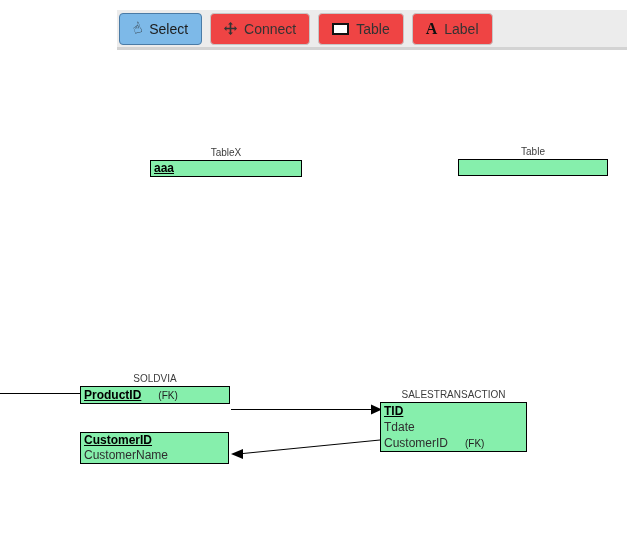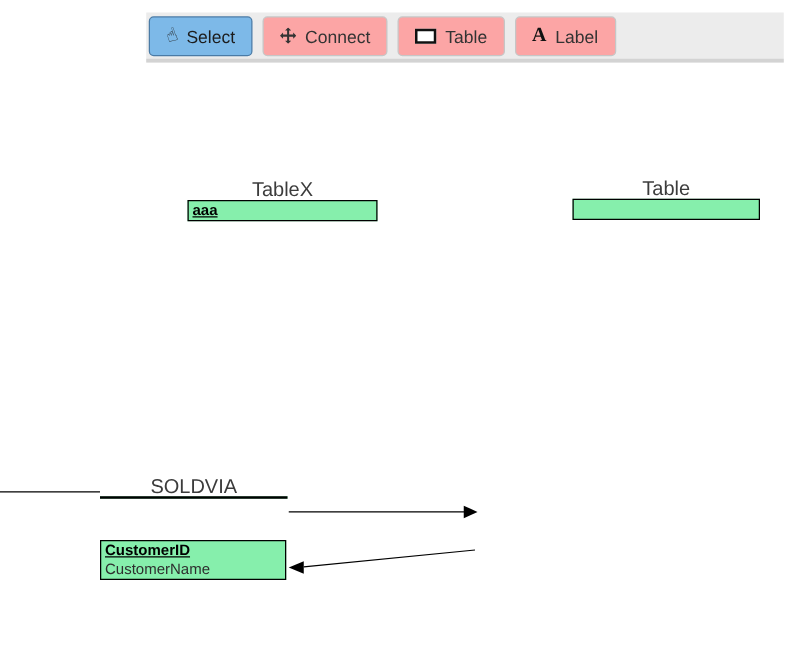--- a/index.html
+++ b/index.html
@@ -10,21 +10,21 @@
   }
   
   .toolbar{
     position:absolute;left:117px;top:10px;width:510px;height:40px;
     background:#ececec;border-bottom:3px solid #d3d3d3;
     display:flex;align-items:center;gap:8px;padding-left:2px;box-sizing:border-box;
   }
   .tb{
     display:inline-flex;align-items:center;gap:7px;
     height:32px;padding:0 13px;
-    background:#fca5a5;border:1px solid #c6c6c6;border-radius:4px;
+    background:#ef4444;border:1px solid #c6c6c6;border-radius:4px;
     font-family:"Liberation Sans","DejaVu Sans",sans-serif;
     font-size:14px;color:#333;cursor:pointer;white-space:nowrap;
   }
   .tb.active{
     background:#7db9e8;border:1px solid #4a7ba6;color:#1c1c1c;
   }
   .ico{display:inline-flex;align-items:center;justify-content:center;line-height:1;}
   .hand-ico{
     font-family:"DejaVu Sans",sans-serif;font-size:15px;color:#222;
     transform:rotate(-18deg);display:inline-block;
@@ -32,33 +32,33 @@
   .rect-ico{width:13px;height:8px;border:2px solid #111;background:#fff;}
   .a-ico{
     font-family:"Liberation Serif","DejaVu Serif",serif;
     font-weight:700;font-size:16px;color:#111;
   }
   
   .canvas{position:absolute;left:0;top:0;width:642px;height:536px;}
   .wires{position:absolute;left:0;top:0;pointer-events:none;}
   .tbl{position:absolute;}
   .tbl-title{
-    text-align:center;font-size:16px;color:#3c3c3c;
+    text-align:center;font-size:10px;color:#3c3c3c;
     height:14px;line-height:14px;white-space:nowrap;
   }
   .tbl-box{border:1px solid #000;background:#86efac;box-sizing:content-box;}
   .frow{padding-left:3px;white-space:nowrap;overflow:hidden;font-size:12px;color:#2e2e2e;}
   .r15{height:15px;line-height:15px;}
   .r16{height:16px;line-height:16px;}
   .fname.key{font-weight:bold;text-decoration:underline;color:#000;}
   .ftag{font-size:10px;margin-left:17px;color:#222;}
   
   #t-tablex{left:150px;top:146px;width:152px;}
   #t-table{left:458px;top:145px;width:150px;}
-  #t-soldvia{left:80px;top:383px;width:150px;}
+  #t-soldvia{left:80px;top:372px;width:150px;}
   #t-salestransaction{left:380px;top:388px;width:147px;}
   #t-customer{left:80px;top:432px;width:149px;}
 </style>
 </head>
 <body>
 
 <div class="canvas">
 
   <svg class="wires" width="642" height="536">
     <line x1="0" y1="393.5" x2="80" y2="393.5" stroke="#000" stroke-width="1"></line>
@@ -80,23 +80,40 @@
   <div class="tbl" id="t-table">
     <div class="tbl-title">Table</div>
     <div class="tbl-box">
       <div class="frow r15"></div>
     </div>
   </div>
 
   <div class="tbl" id="t-soldvia">
     <div class="tbl-title">SOLDVIA</div>
     <div class="tbl-box">
+      <div class="frow r16">
+        <span class="fname key">ProductID</span><span class="ftag">(FK)</span>
+      </div>
     </div>
   </div>
 
+  <div class="tbl" id="t-salestransaction">
+    <div class="tbl-title">SALESTRANSACTION</div>
+    <div class="tbl-box">
+      <div class="frow r16">
+        <span class="fname key">TID</span>
+      </div>
+      <div class="frow r16">
+        <span class="fname">Tdate</span>
+      </div>
+      <div class="frow r16">
+        <span class="fname">CustomerID</span><span class="ftag">(FK)</span>
+      </div>
+    </div>
+  </div>
 
   <div class="tbl" id="t-customer">
     <div class="tbl-box">
       <div class="frow r15">
         <span class="fname key">CustomerID</span>
       </div>
       <div class="frow r15">
         <span class="fname">CustomerName</span>
       </div>
     </div>

